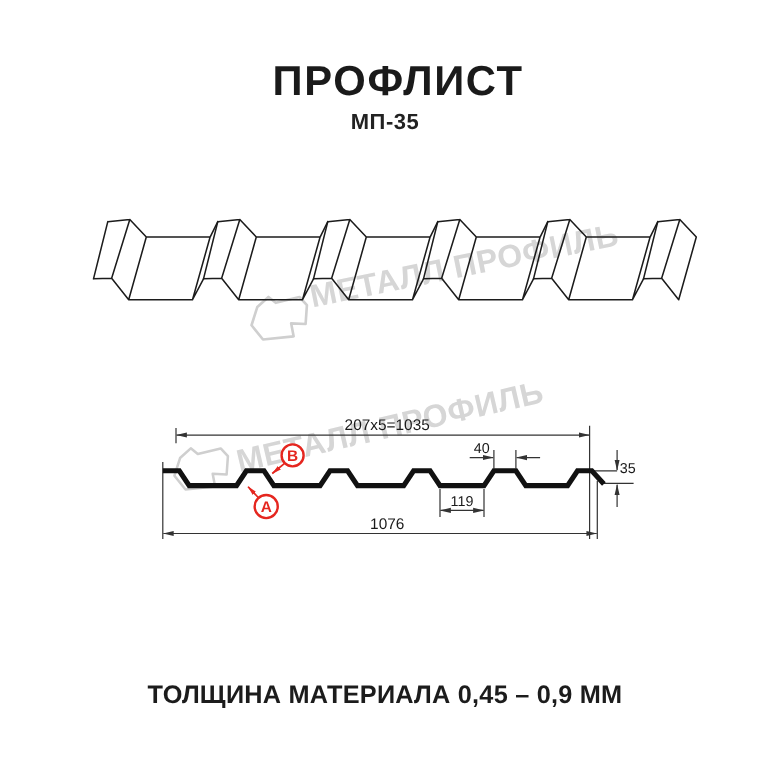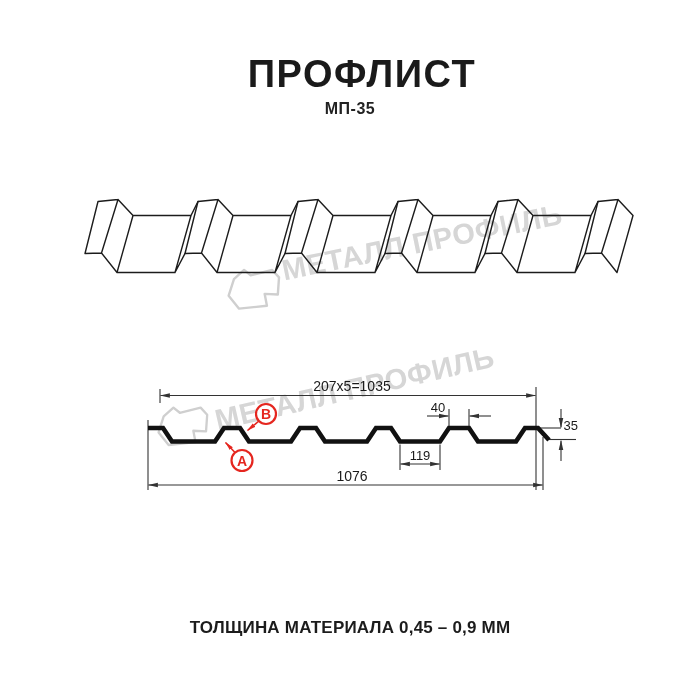--- a/index.html
+++ b/index.html
@@ -12,25 +12,25 @@
   body{
     width:700px;height:700px;position:relative;background:#ffffff;
     font-family:"Liberation Sans", sans-serif;overflow:hidden;
   }
   .title{
     position:absolute;left:0;top:53px;width:700px;text-align:center;
     font-size:38px;font-weight:bold;letter-spacing:1.5px;color:var(--line);padding-left:12px;
   }
   .subtitle{
     position:absolute;left:0;top:100px;width:700px;text-align:center;
-    font-size:16px;font-weight:bold;letter-spacing:0.5px;color:#222222;
+    font-size:20px;font-weight:bold;letter-spacing:0.5px;color:#222222;
   }
   .footer-text{
     position:absolute;left:0;top:618px;width:700px;text-align:center;
-    font-size:17px;font-weight:bold;letter-spacing:0.2px;color:#1c1c1c;
+    font-size:23px;font-weight:bold;letter-spacing:0.2px;color:#1c1c1c;
   }
   .wm-text{
     position:absolute;color:var(--wm);font-weight:bold;font-size:29px;
     letter-spacing:0.5px;white-space:nowrap;transform-origin:0 0;z-index:1;
   }
   .wm-text-1{left:279px;top:255px;transform:rotate(-11.5deg);}
   .wm-text-2{left:212px;top:405px;transform:rotate(-13deg);}
   .wm-logo{position:absolute;z-index:1;}
   .wm-logo-1{left:226px;top:267px;}
   .wm-logo-2{left:156px;top:402px;}

